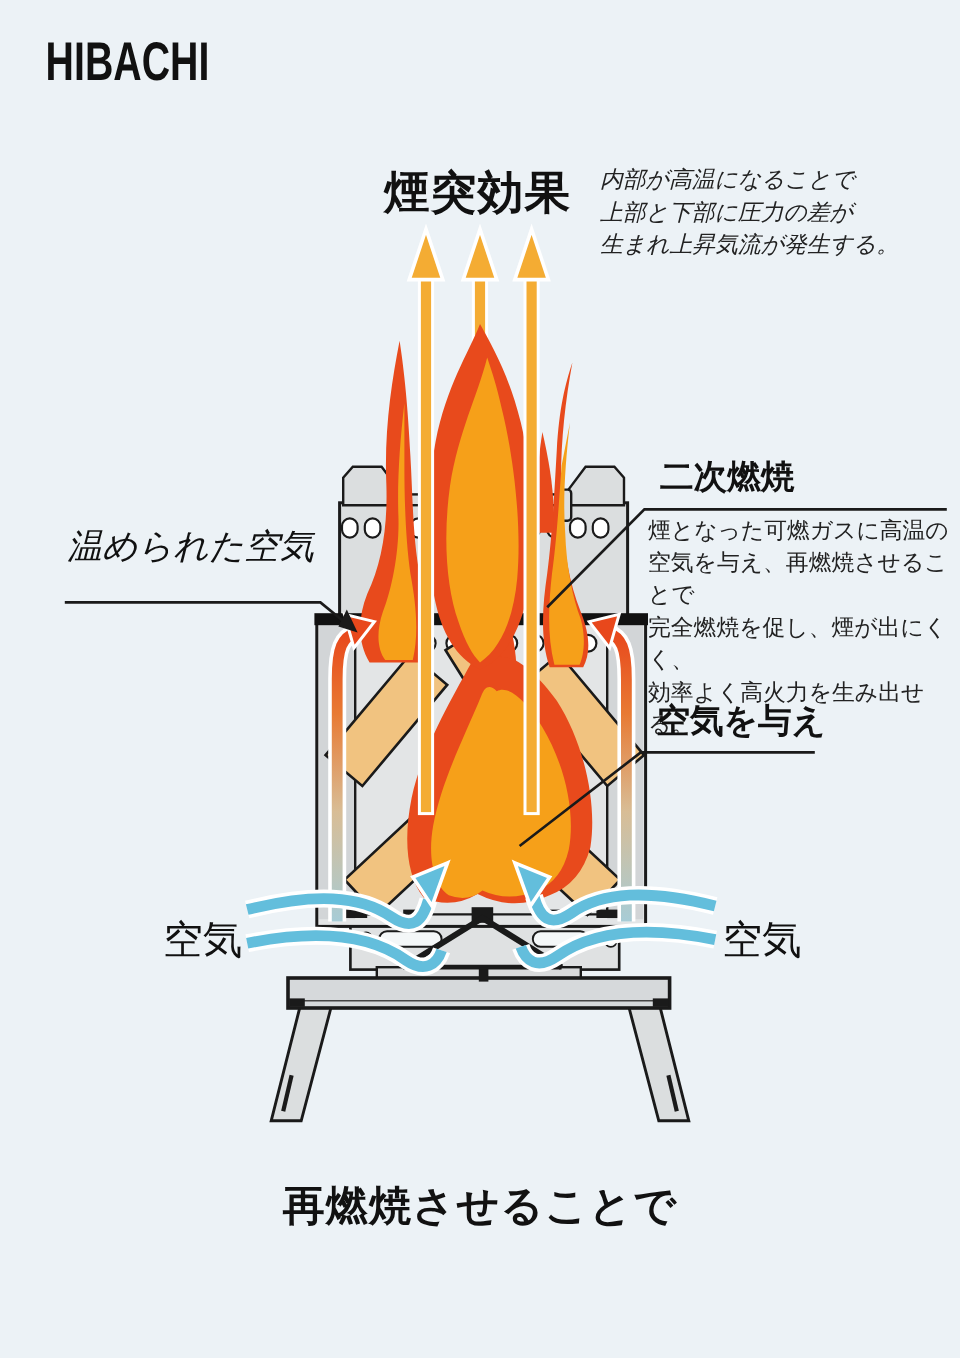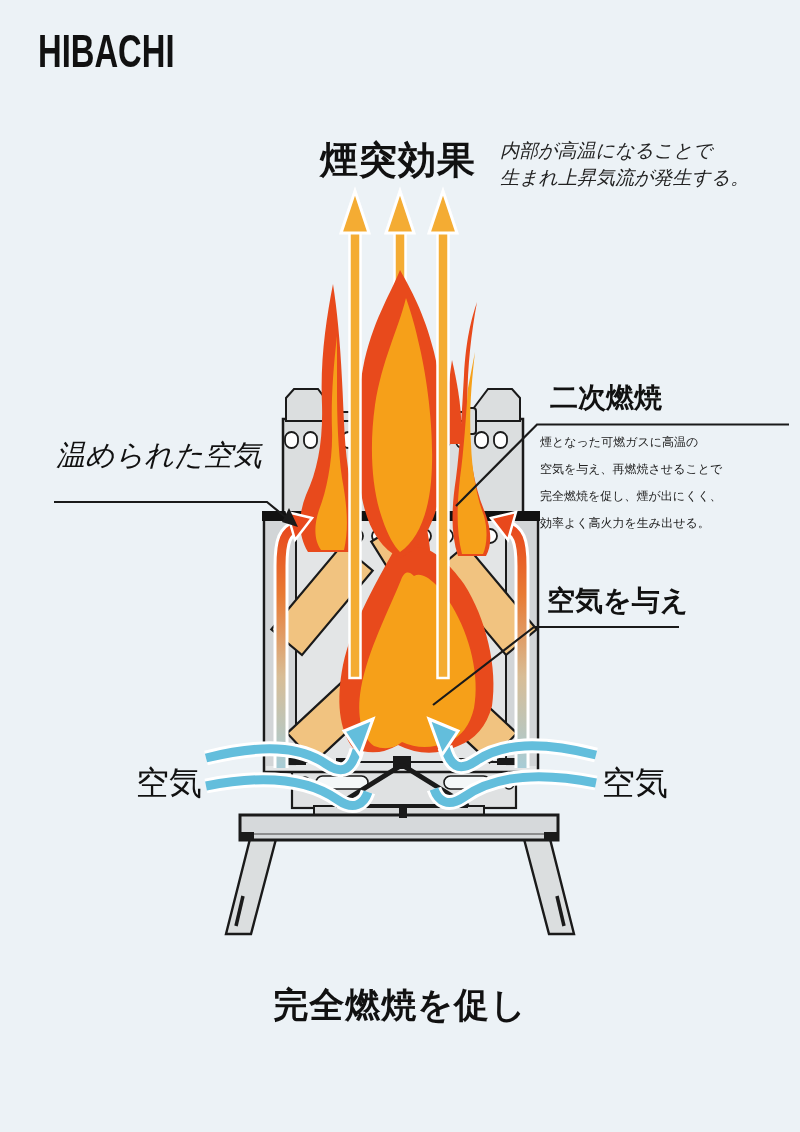--- a/index.html
+++ b/index.html
@@ -37,21 +37,21 @@
   .chimney-desc{
     left:500px;top:137px;
     font-size:19px;line-height:27px;color:#222;font-style:italic;
   }
   .sec-title{
     left:550px;top:379px;
     font-size:28px;font-weight:700;color:#111;
   }
   .sec-desc{
     left:540px;top:429px;
-    font-size:12px;line-height:27px;color:#222;
+    font-size:19px;line-height:27px;color:#222;
   }
   .pri-title{
     left:547px;top:582px;
     font-size:28px;font-weight:700;color:#111;
   }
   .warmed-air{
     left:56px;top:436px;
     font-size:29px;font-weight:400;color:#111;font-style:italic;
   }
   .air-label{
@@ -271,30 +271,31 @@
     <path d="M 54,502 L 267,502 L 289,520"></path>
     <polygon points="298,527 282,522 289,508" fill="var(--ink)" stroke="none"></polygon>
   </g>
 </svg>
 
 <div class="abs logo">HIBACHI</div>
 
 <div class="abs chimney-title">煙突効果</div>
 <div class="abs chimney-desc">
   <div>内部が高温になることで</div>
+  <div>上部と下部に圧力の差が</div>
   <div>生まれ上昇気流が発生する。</div>
 </div>
 
 <div class="abs sec-title">二次燃焼</div>
 <div class="abs sec-desc">
   <div>煙となった可燃ガスに高温の</div>
   <div>空気を与え、再燃焼させることで</div>
   <div>完全燃焼を促し、煙が出にくく、</div>
   <div>効率よく高火力を生み出せる。</div>
 </div>
 
 <div class="abs pri-title">空気を与え</div>
 
 <div class="abs warmed-air">温められた空気</div>
 <div class="abs air-label air-left">空気</div>
 <div class="abs air-label air-right">空気</div>
 
-<div class="abs caption">完全燃焼を促し</div>
+<div class="abs caption">再燃焼させることで</div>
 
 </body></html>

